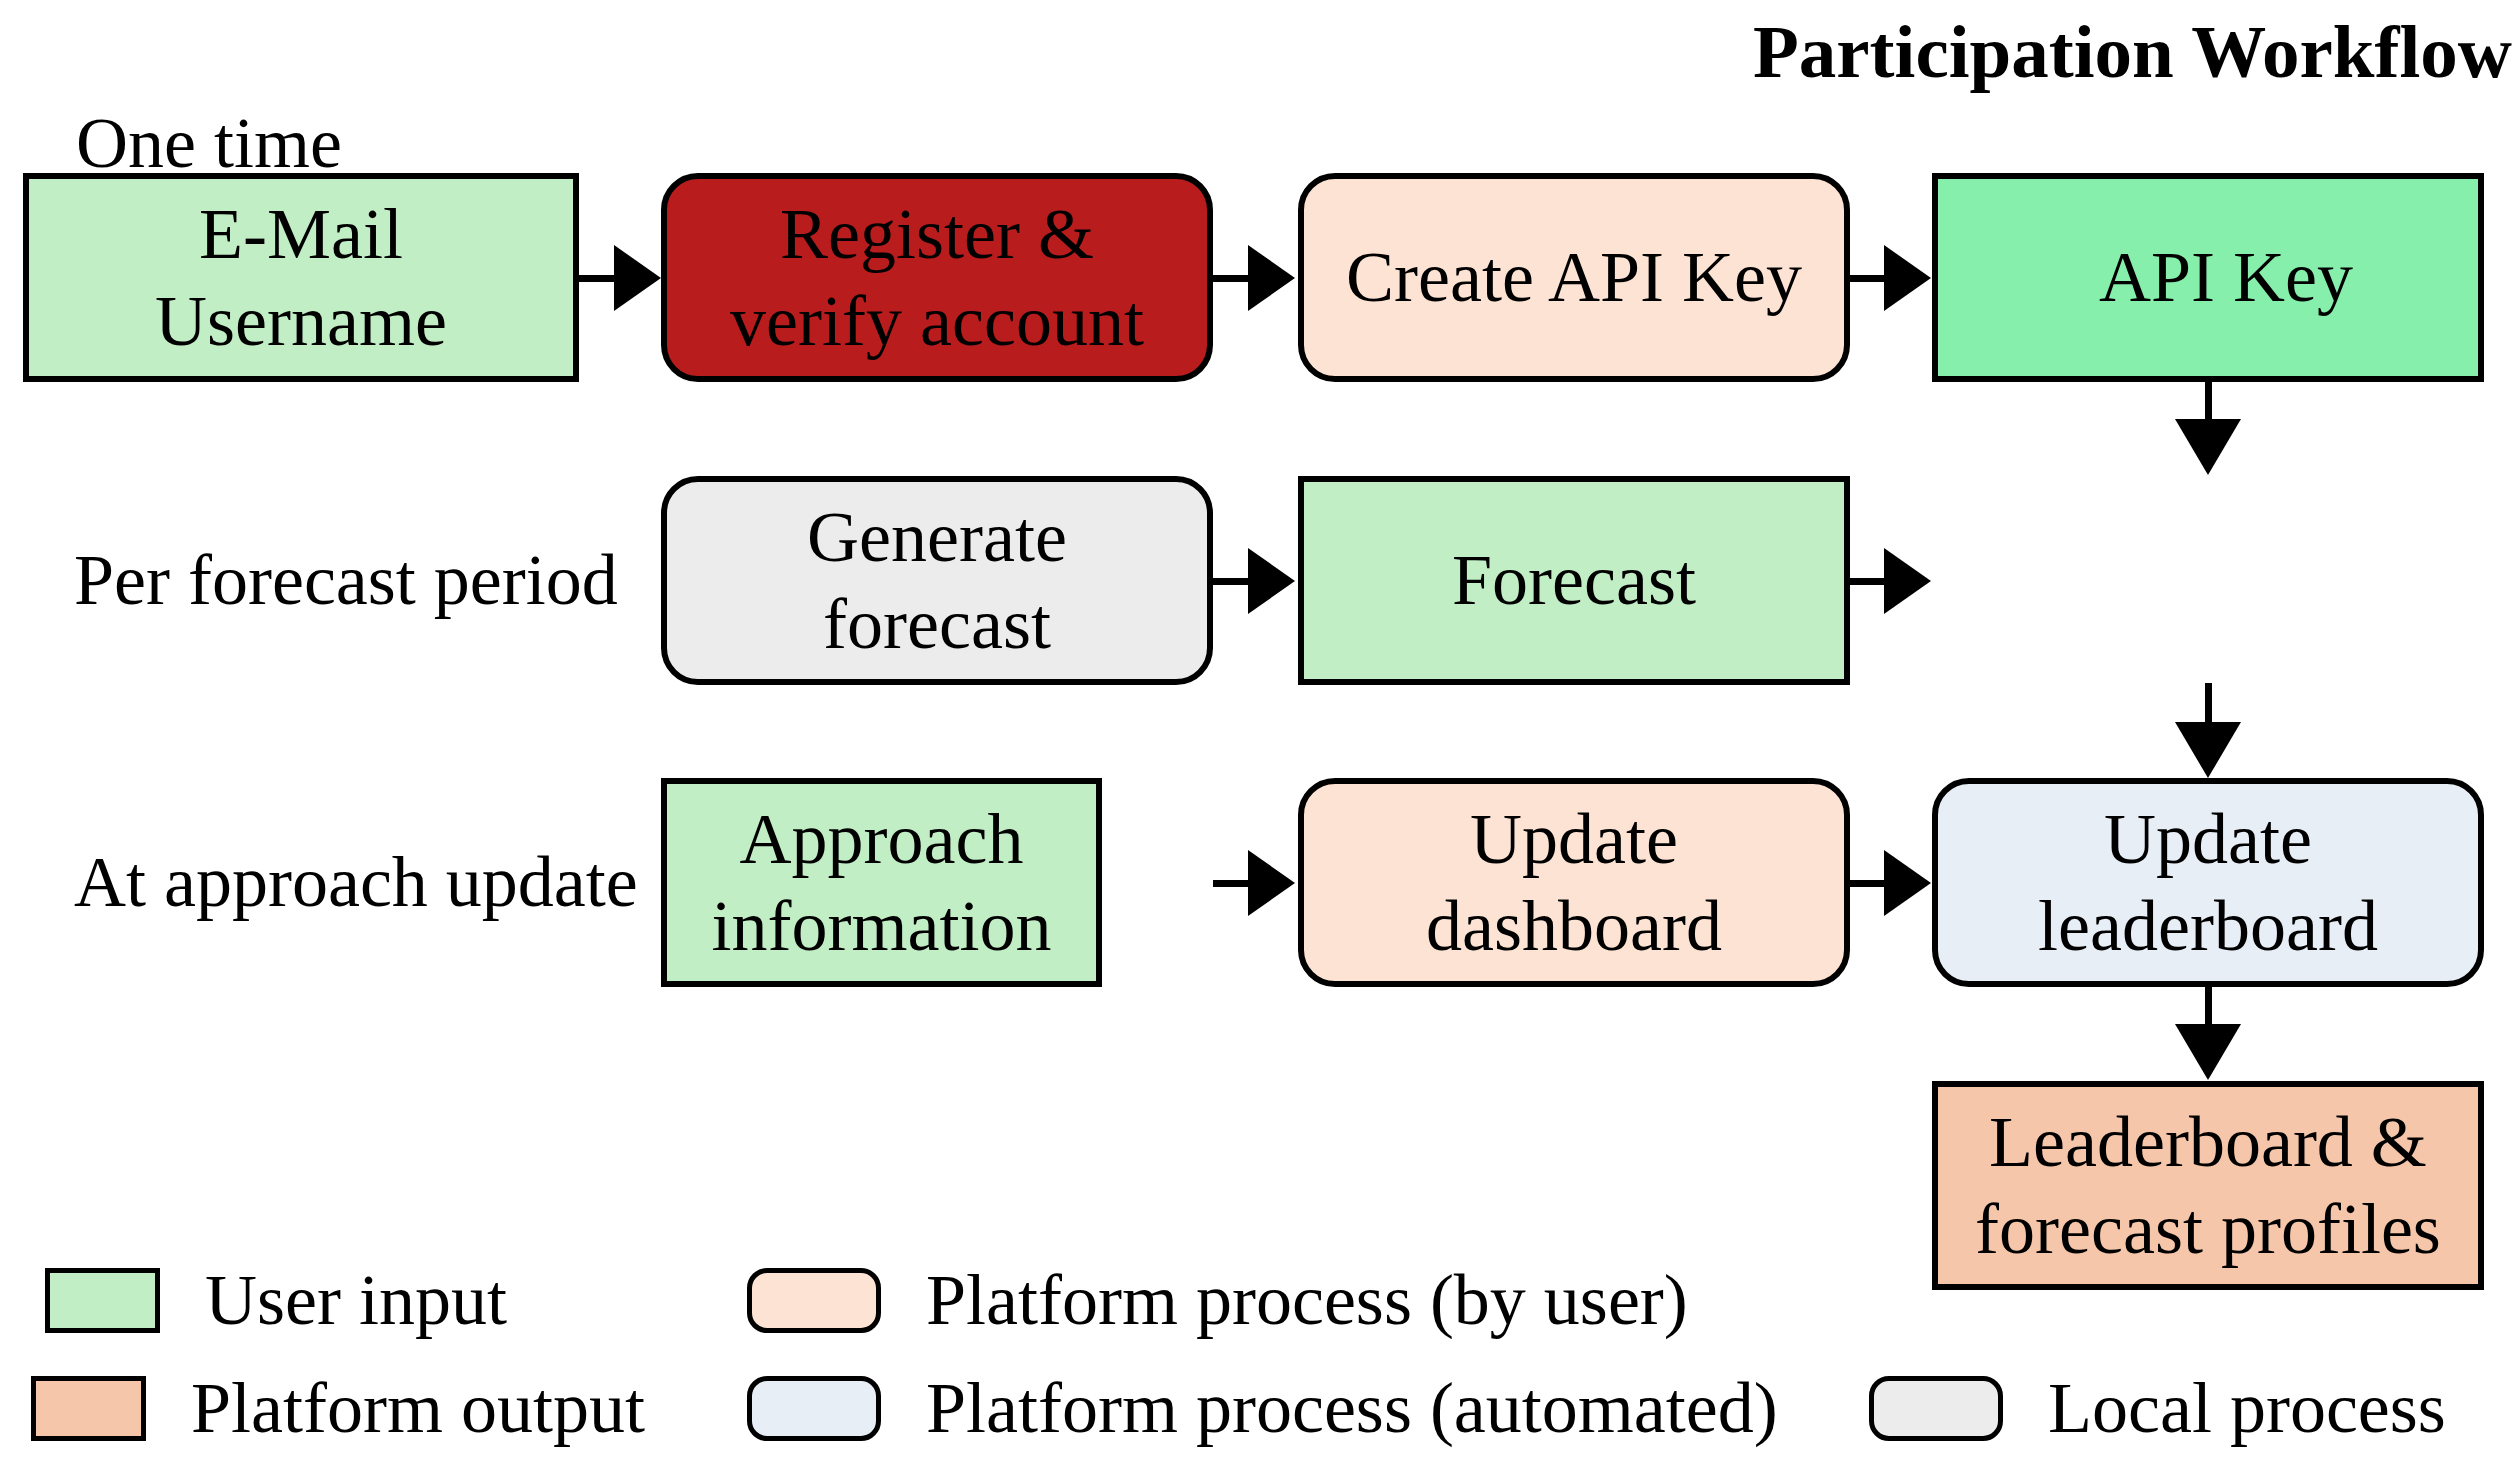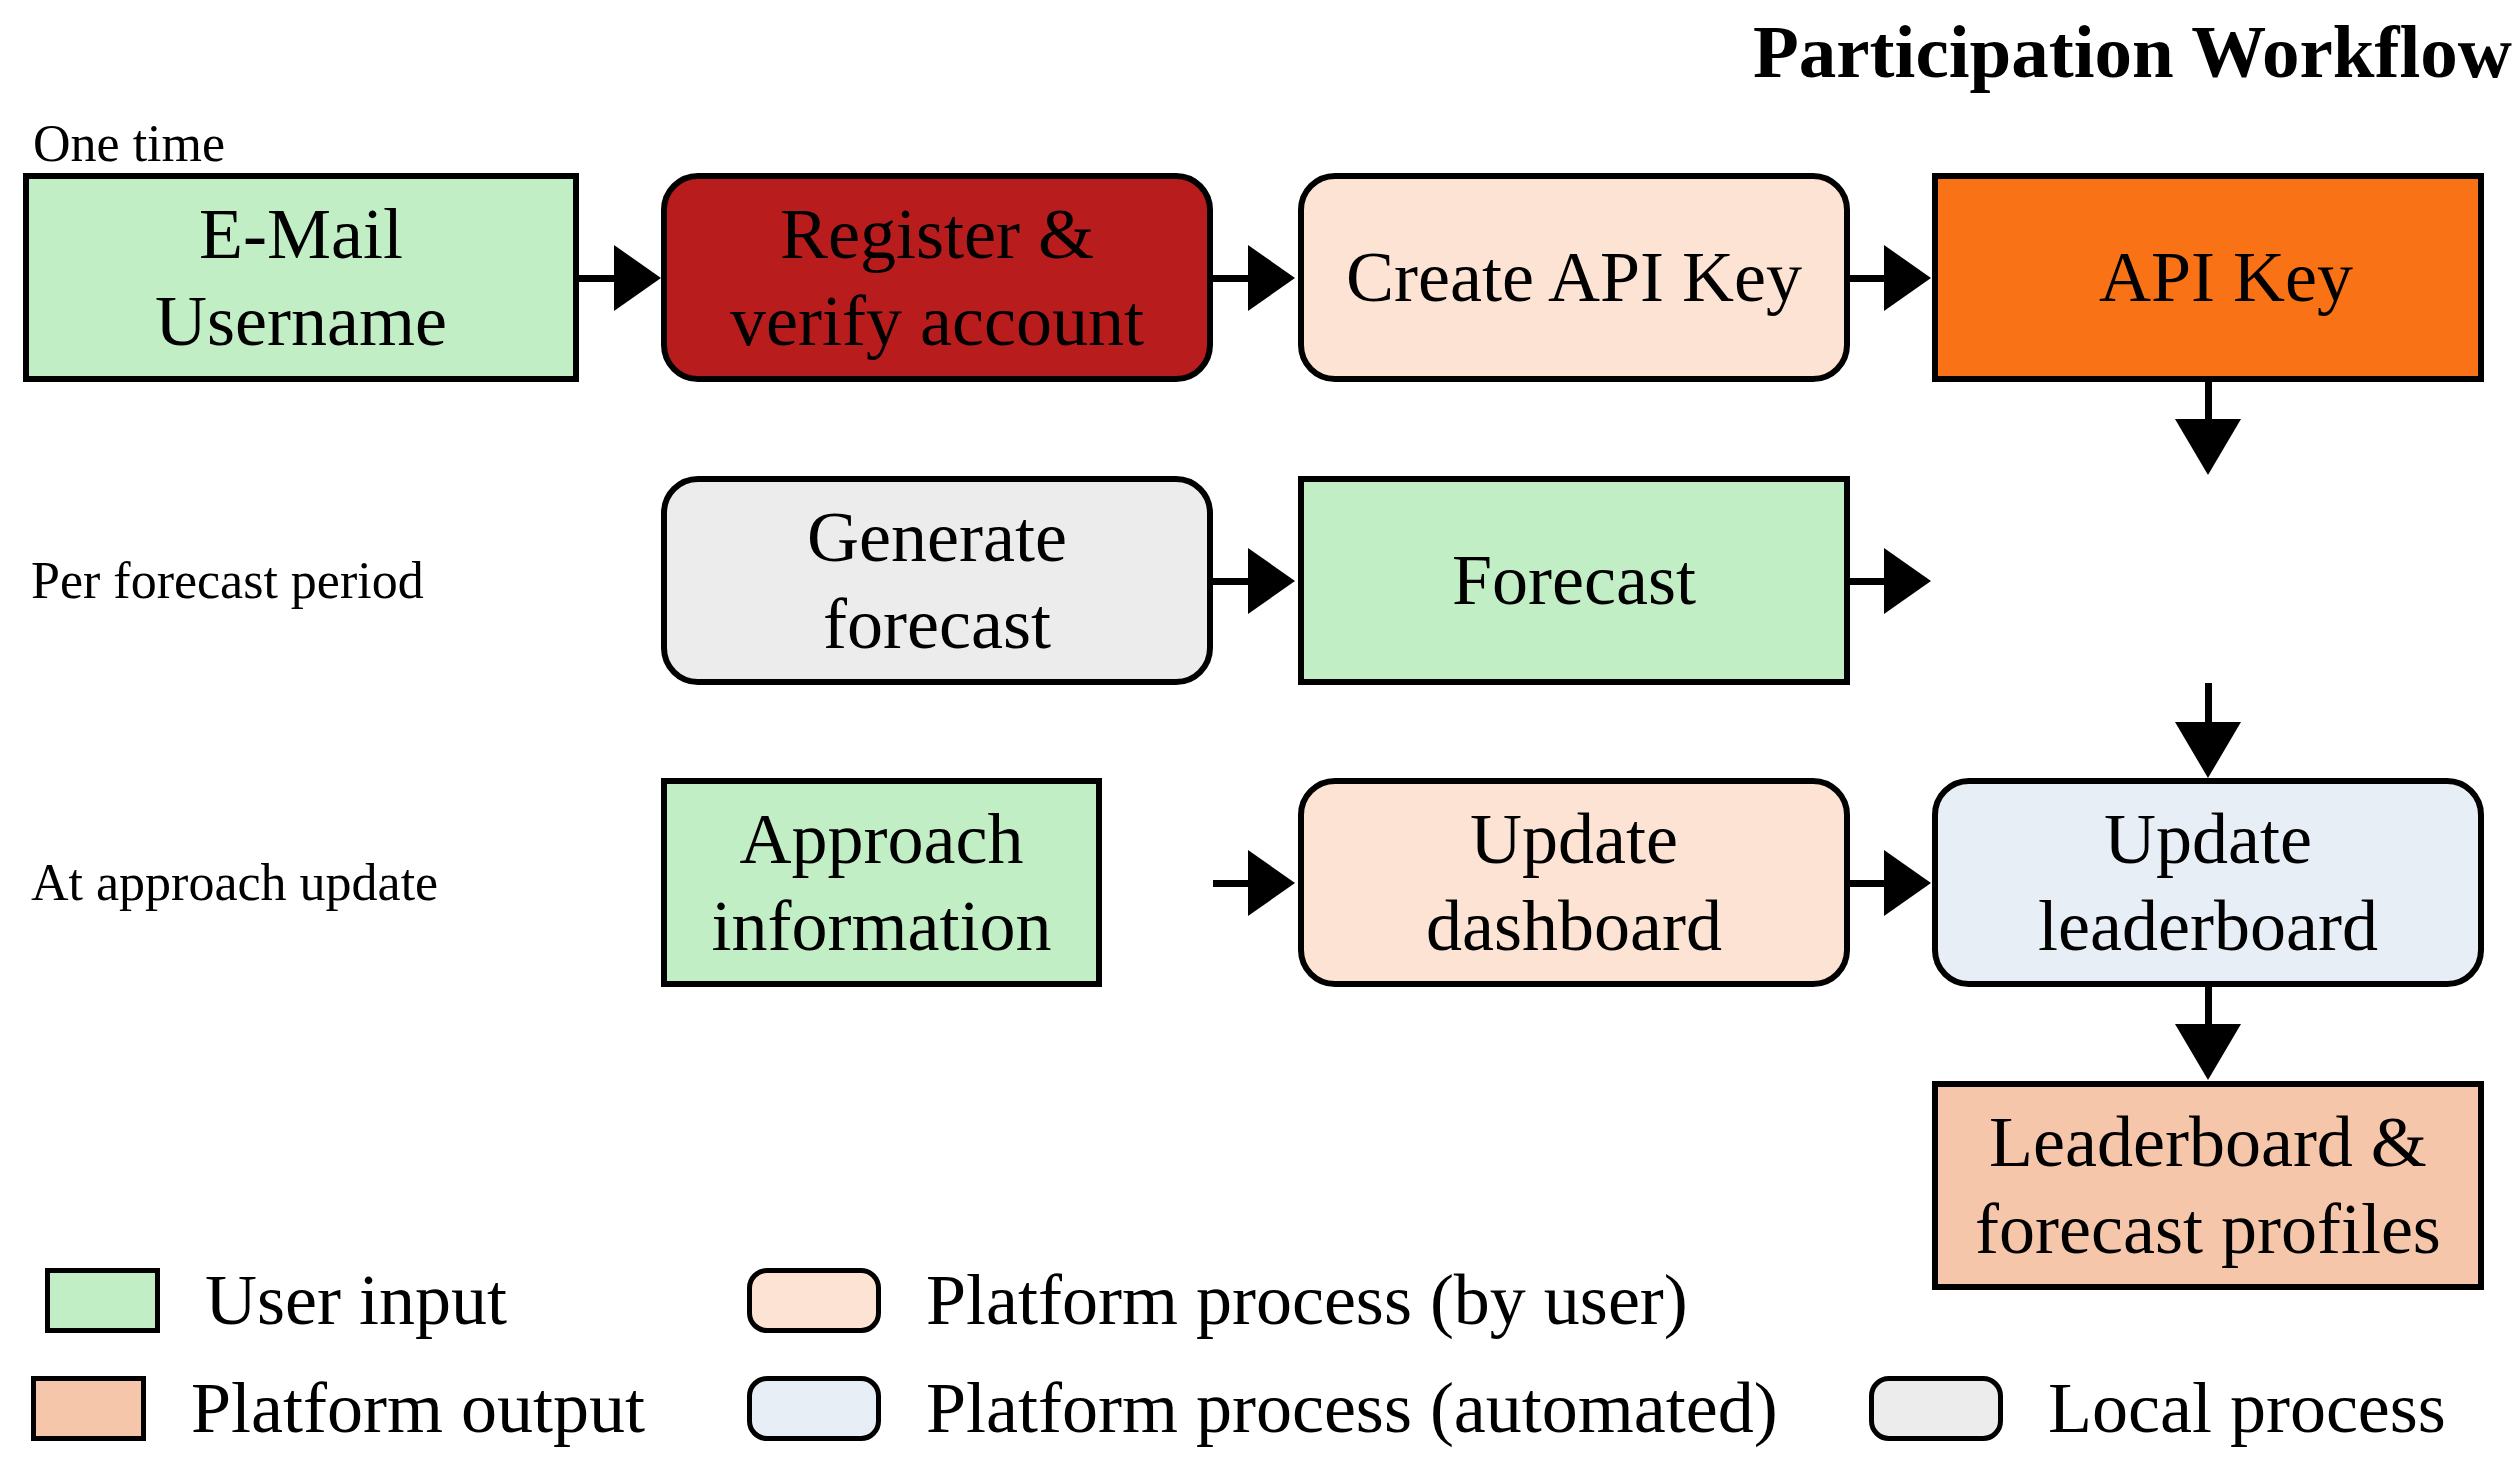--- a/index.html
+++ b/index.html
@@ -16,25 +16,26 @@
   .title {
     position: absolute;
     left: 0; right: 0; top: 11px;
     text-align: right;
     font-size: 75px;
     font-weight: bold;
     line-height: 1.1;
   }
   .row-label {
     position: absolute;
-    font-size: 52px;
+    font-size: 72px;
     line-height: 1.1;
     display: flex;
     align-items: center;
     white-space: nowrap;
+    margin-left: 43px;
   }
   .lbl-one-time   { left: 33px; top: 105px; height: 78px; }
   .lbl-per-period { left: 31px; top: 476px;  height: 209px; }
   .lbl-approach   { left: 31px; top: 778px; height: 209px; }
 
   .node {
     position: absolute;
     border: 6.2px solid #000;
     display: flex;
     flex-direction: column;
@@ -123,21 +124,21 @@
     <span>E-Mail</span>
     <span>Username</span>
   </div>
   <div class="node rounded n-register" style="background: #b91c1c;">
     <span>Register &amp;</span>
     <span>verify account</span>
   </div>
   <div class="node rounded n-create" style="background: rgb(252, 227, 211);">
     <span>Create API Key</span>
   </div>
-  <div class="node n-apikey" style="background: #f97316; padding-left: 36px;">
+  <div class="node n-apikey" style="background: #86efac; padding-left: 36px;">
     <span>API Key</span>
   </div>
 
   <div class="node rounded n-generate" style="background: rgb(236, 236, 236);">
     <span>Generate</span>
     <span>forecast</span>
   </div>
   <div class="node n-forecast" style="background: rgb(193, 238, 197);">
     <span>Forecast</span>
   </div>

